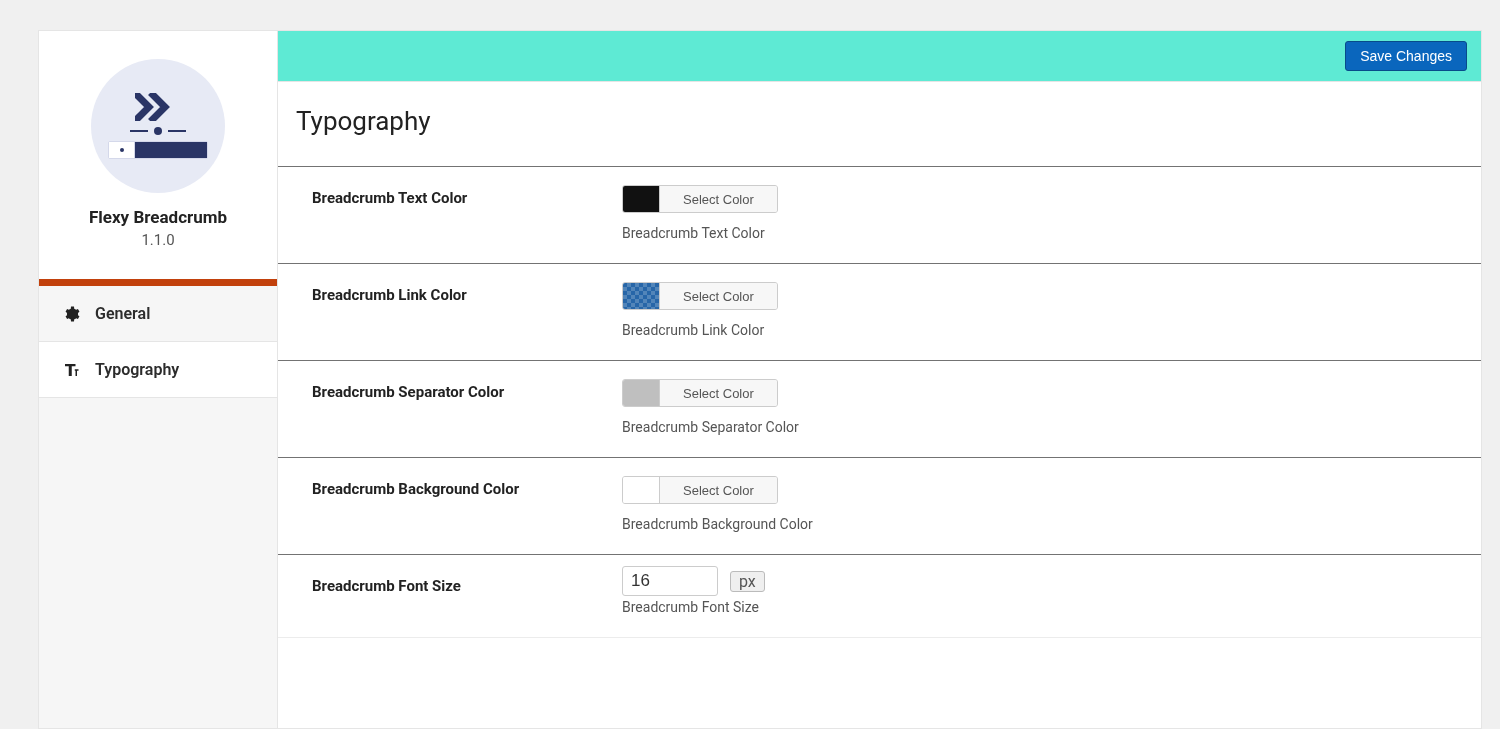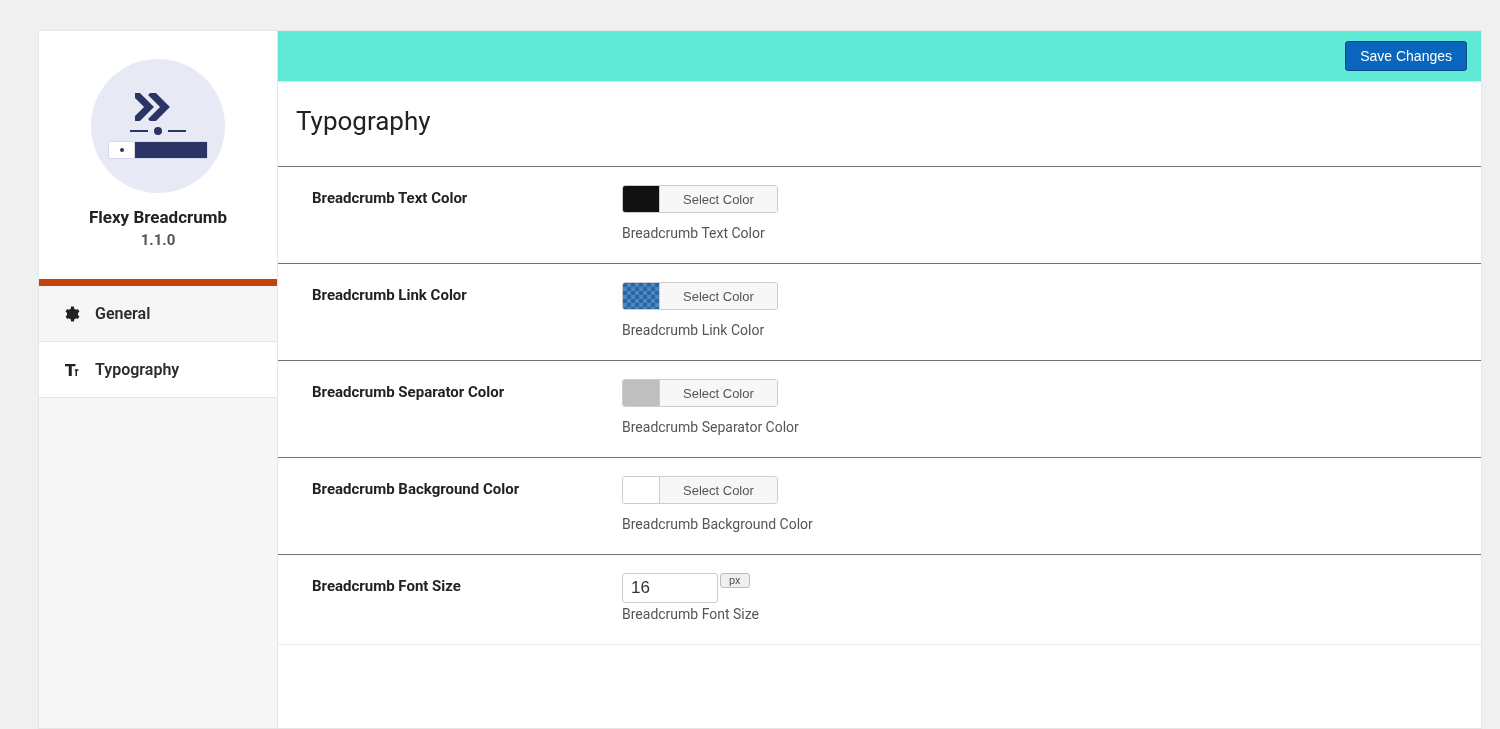--- a/index.html
+++ b/index.html
@@ -66,21 +66,20 @@
   .logo-bar .dot2 { width:4px; height:4px; border-radius:50%; background:#2a3566;}
   .plugin-title {
     font-size: 17px;
     font-weight: 700;
     color: #222;
   }
   .plugin-version {
     font-size: 15px;
     color: #555;
     margin-top: 4px;
-    font-weight: bold;
   }
   .sidebar-nav { }
   .nav-item {
     display: flex;
     align-items: center;
     gap: 14px;
     padding: 18px 22px;
     font-size: 16px;
     font-weight: 600;
     color: #2c2c2c;
@@ -175,38 +174,38 @@
     color: #555;
     cursor: pointer;
   }
   .field-desc {
     font-size: 14px;
     color: #555;
     margin-top: 10px;
   }
   .font-size-wrap {
     display:inline-flex;
-    align-items:flex-start;
+    align-items:center;
     height:16px;
   }
   .font-size-input {
     width: 96px;
     border: 1px solid #ccc;
     border-radius: 3px;
     padding: 4px 8px;
     font-size: 17px;
     color:#333;
   }
   .unit-box {
     border:1px solid #bbb;
     background:#efefef;
     color:#555;
-    font-size:11px;
+    font-size:16px;
     padding: 0 8px;
-    margin-left:2px;
+    margin-left:12px;
     border-radius:3px;
     display:flex;
     align-items:center;
   }
 </style>
 </head>
 <body>
 
 <div class="app">
 

